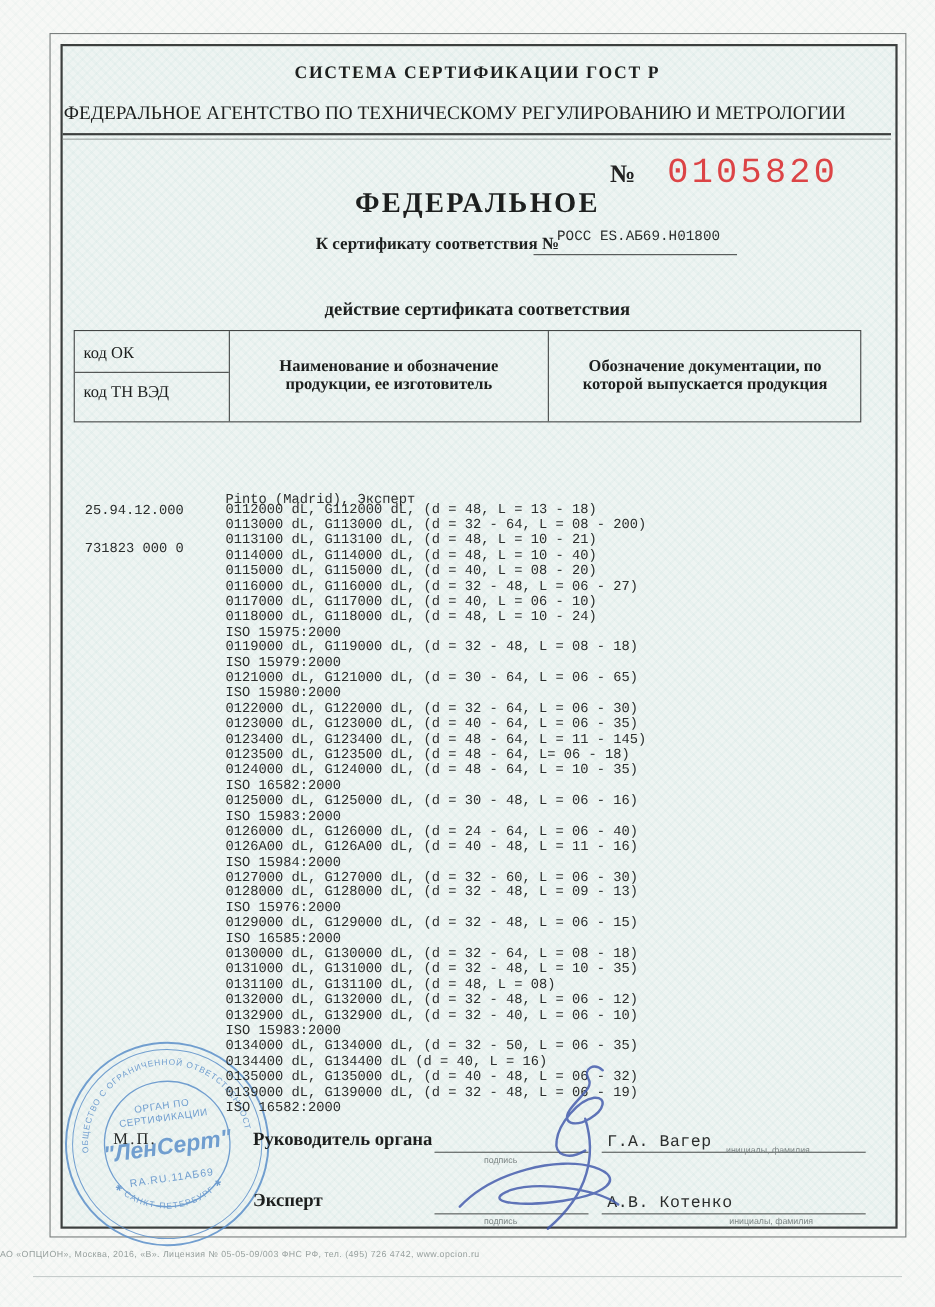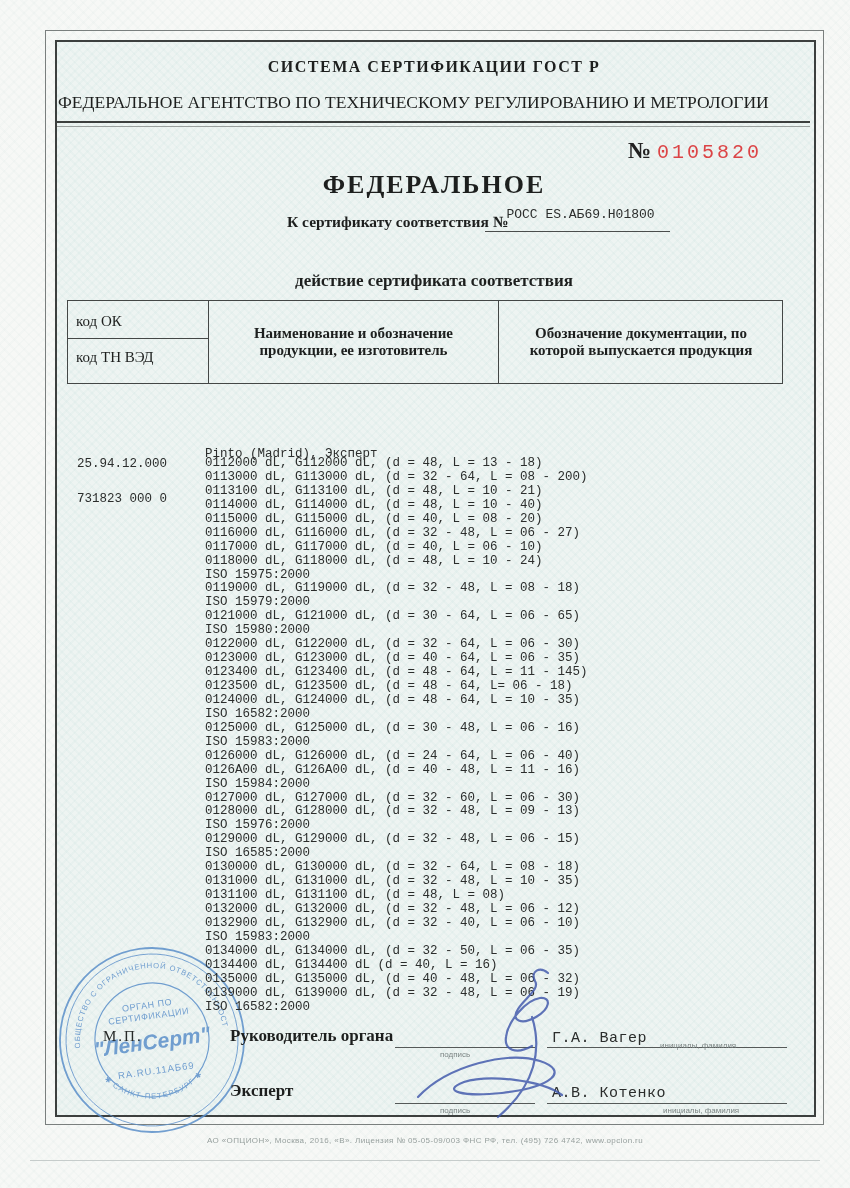--- a/index.html
+++ b/index.html
@@ -14,21 +14,21 @@
     background:
       repeating-linear-gradient(45deg, rgba(150,200,195,0.07) 0 2px, transparent 2px 6px),
       repeating-linear-gradient(-45deg, rgba(150,200,195,0.07) 0 2px, transparent 2px 6px),
       #eef4f2;}
   .abs{position:absolute;}
   .title1{left:58px;top:58px;width:752px;text-align:center;font-size:16px;font-weight:bold;letter-spacing:1.5px;color:#1d1f1e;}
   .title2{left:58px;top:92px;width:752px;text-align:left;font-size:17.5px;font-weight:normal;color:#1d1f1e;}
   .hdr-rule{left:57px;top:121px;width:753px;height:3px;border-top:2.5px solid #3c3f3e;border-bottom:1px solid #9aa09e;}
   .serial{left:420px;top:138px;width:360px;text-align:right;white-space:nowrap;}
   .serial .no{font-size:23px;font-weight:bold;color:#222;}
-  .serial .num{font-family:"Liberation Mono","DejaVu Sans Mono",monospace;font-size:20px;letter-spacing:3px;margin-left:2px;margin-right:18px;}
+  .serial .num{font-family:"Liberation Mono","DejaVu Sans Mono",monospace;font-size:32px;letter-spacing:3px;margin-left:25px;margin-right:18px;}
   .doc-title{left:58px;top:170px;width:752px;text-align:center;font-size:26px;font-weight:bold;letter-spacing:2px;color:#1d1f1e;}
   .cert-label{left:287px;top:213px;font-size:15.5px;font-weight:bold;color:#1d1f1e;}
   .cert-value{left:488px;top:207px;width:185px;text-align:center;font-family:"Liberation Mono","DejaVu Sans Mono",monospace;font-size:13px;color:#2a2c2b;}
   .cert-line{left:485px;top:231px;width:185px;border-top:1.2px solid #4a4d4c;}
   .list-head{left:58px;width:752px;text-align:center;font-size:17px;font-weight:bold;color:#1d1f1e;white-space:pre;}
   .lh1{top:249px;} .lh2{top:271px;}
   .tbl{left:67px;top:300px;width:714px;height:82px;border:1.5px solid #444746;}
   .tbl .c1{position:absolute;left:0;top:0;width:140px;height:100%;border-right:1.2px solid #444746;}
   .tbl .c1a{position:absolute;left:8px;top:12px;font-size:15px;color:#1d1f1e;}
   .tbl .c1div{position:absolute;left:0;top:37px;width:100%;border-top:1.2px solid #444746;}
@@ -47,21 +47,21 @@
   .role1{left:230px;top:1026px;} .role2{left:230px;top:1081px;}
   .sig-line{border-top:1px solid #555958;z-index:2;}
   .l1a{left:395px;top:1047px;width:140px;} .l1b{left:547px;top:1047px;width:240px;}
   .l2a{left:395px;top:1103px;width:140px;} .l2b{left:547px;top:1103px;width:240px;}
   .sub-label{font-family:"Liberation Sans",sans-serif;font-size:8px;color:#7c8584;z-index:2;}
   .sub1a{left:440px;top:1050px;} .sub1b{left:660px;top:1041px;}
   .sub2a{left:440px;top:1106px;} .sub2b{left:663px;top:1106px;}
   .sig-name{font-family:"Liberation Mono","DejaVu Sans Mono",monospace;font-size:15px;letter-spacing:0.5px;color:#2b2d2c;z-index:3;}
   .name1{left:552px;top:1030px;} .name2{left:552px;top:1085px;}
   .autograph{left:390px;top:965px;width:230px;height:160px;z-index:4;}
-  .footer-text{left:0;top:1136px;width:850px;text-align:center;font-family:"Liberation Sans",sans-serif;font-size:8px;letter-spacing:0.4px;color:#97a09e;}
+  .footer-text{left:0;top:1136px;width:850px;font-family:"Liberation Sans",sans-serif;font-size:8px;letter-spacing:0.4px;color:#97a09e;}
   .footer-line{left:30px;top:1160px;width:790px;border-top:1px solid #c6cccb;}
   .stamp text{fill:#5c90ca;font-family:"Liberation Sans",sans-serif;}
 </style>
 </head>
 <body>
 
 <div id="page">
   <div class="frame-outer"></div>
   <div class="frame-inner"></div>
 

